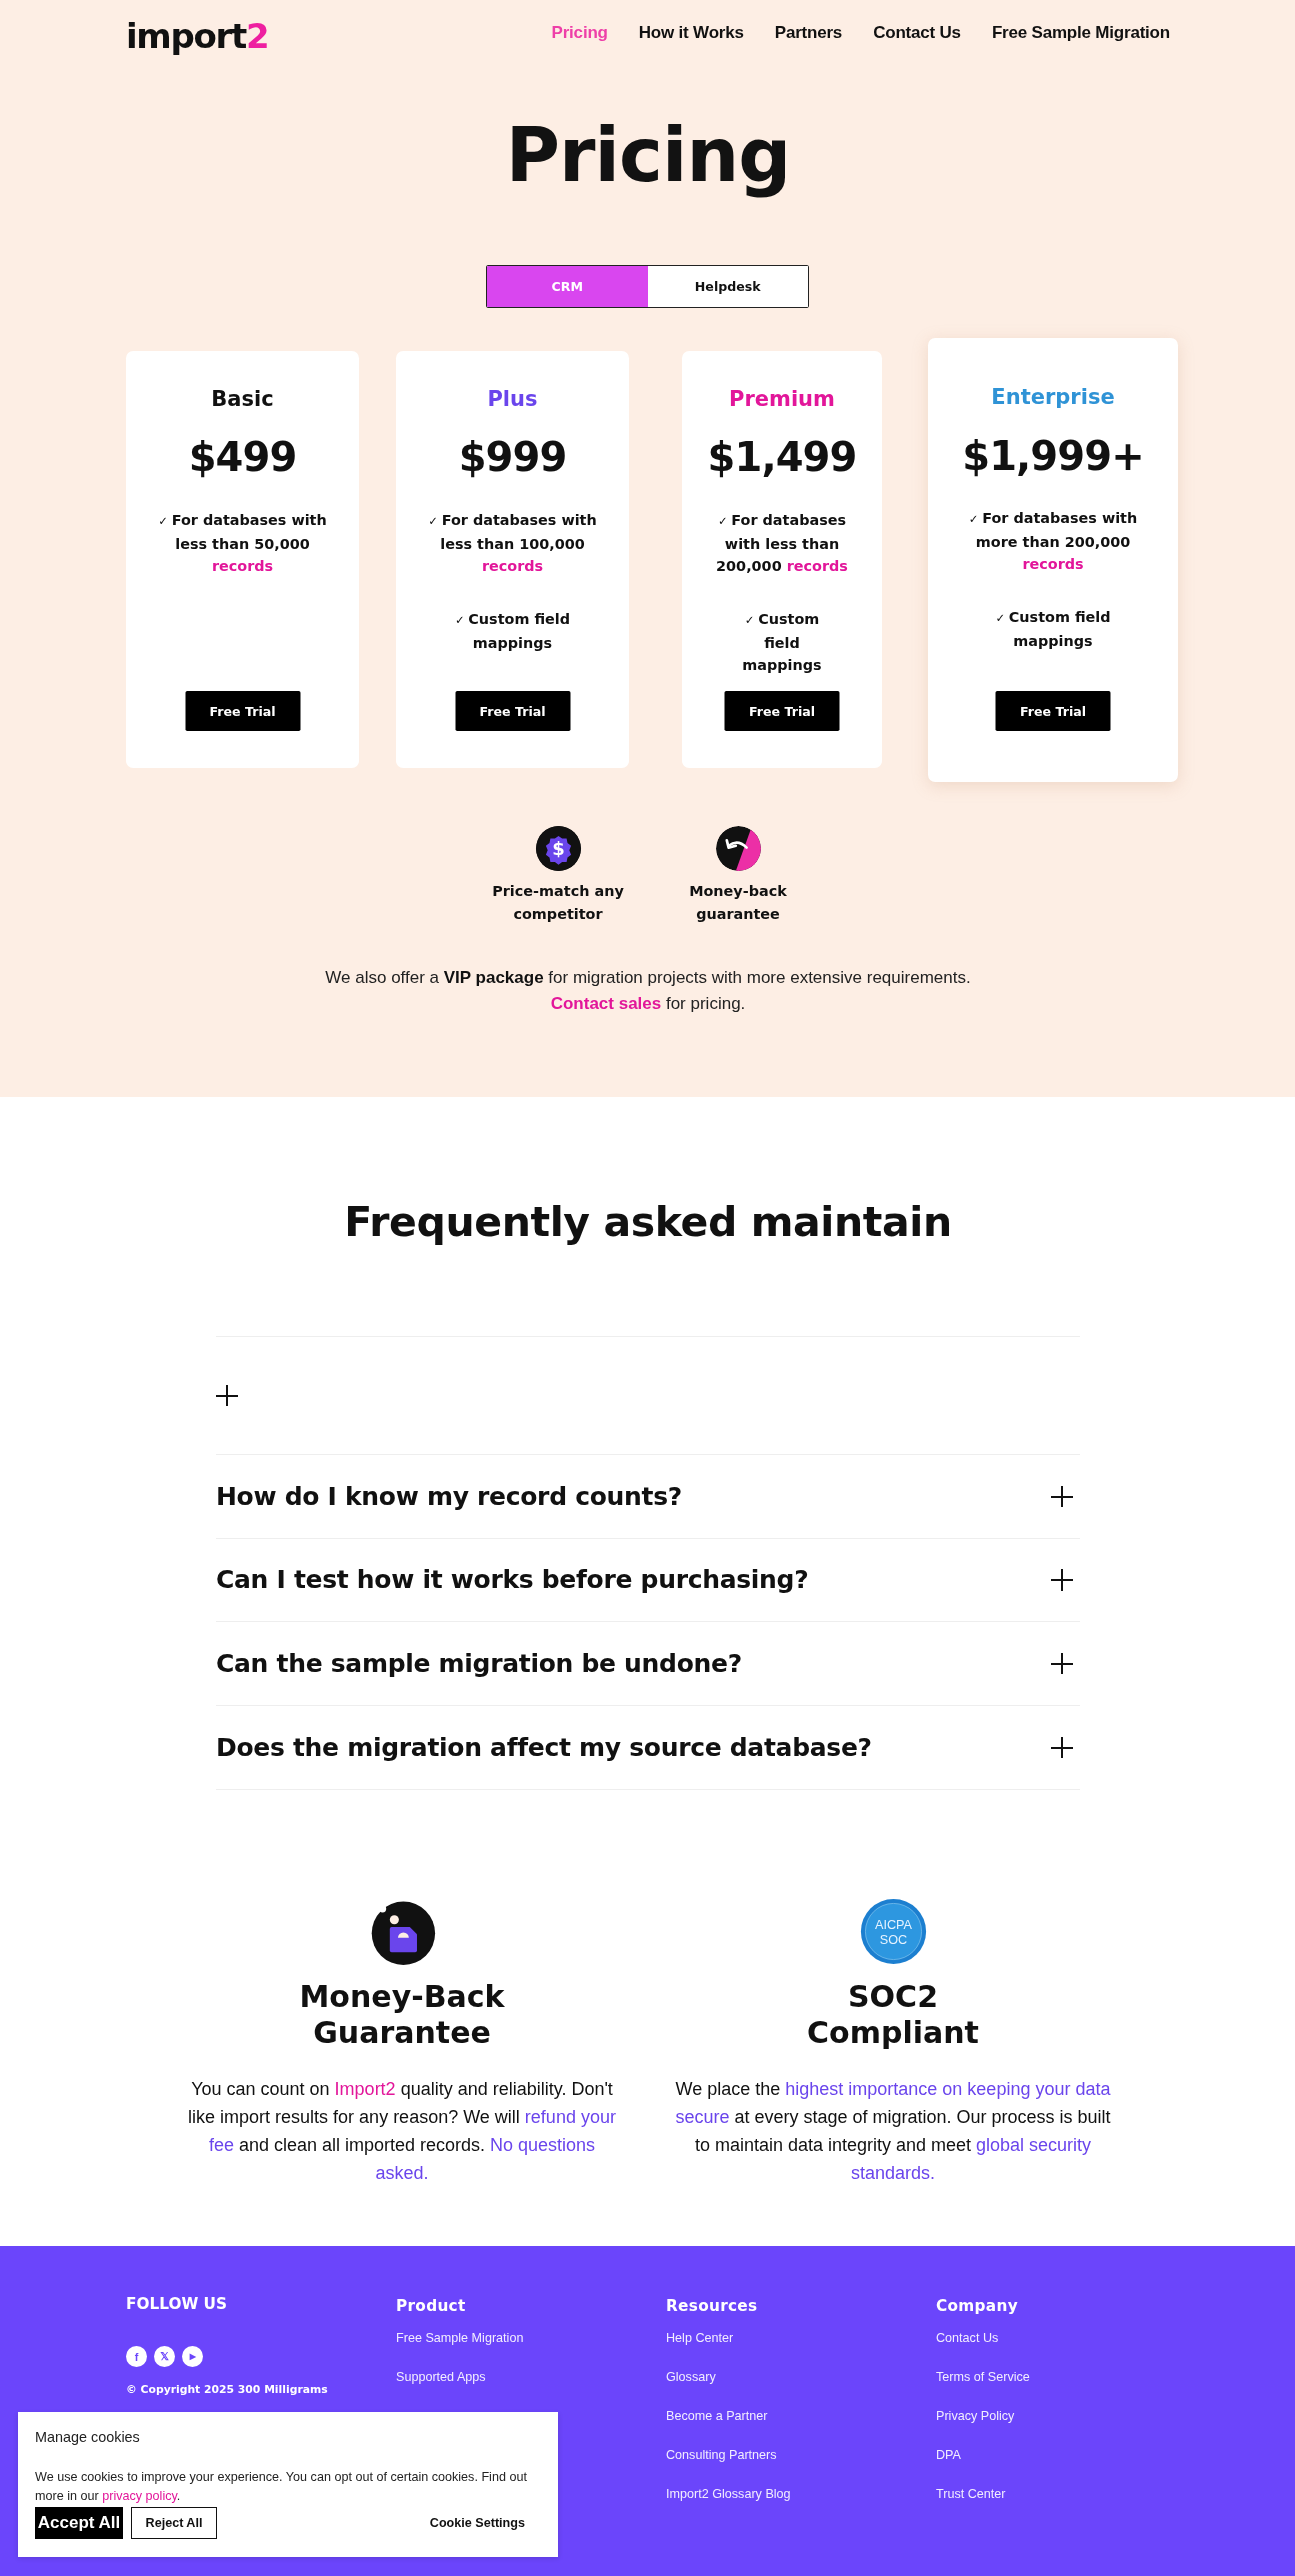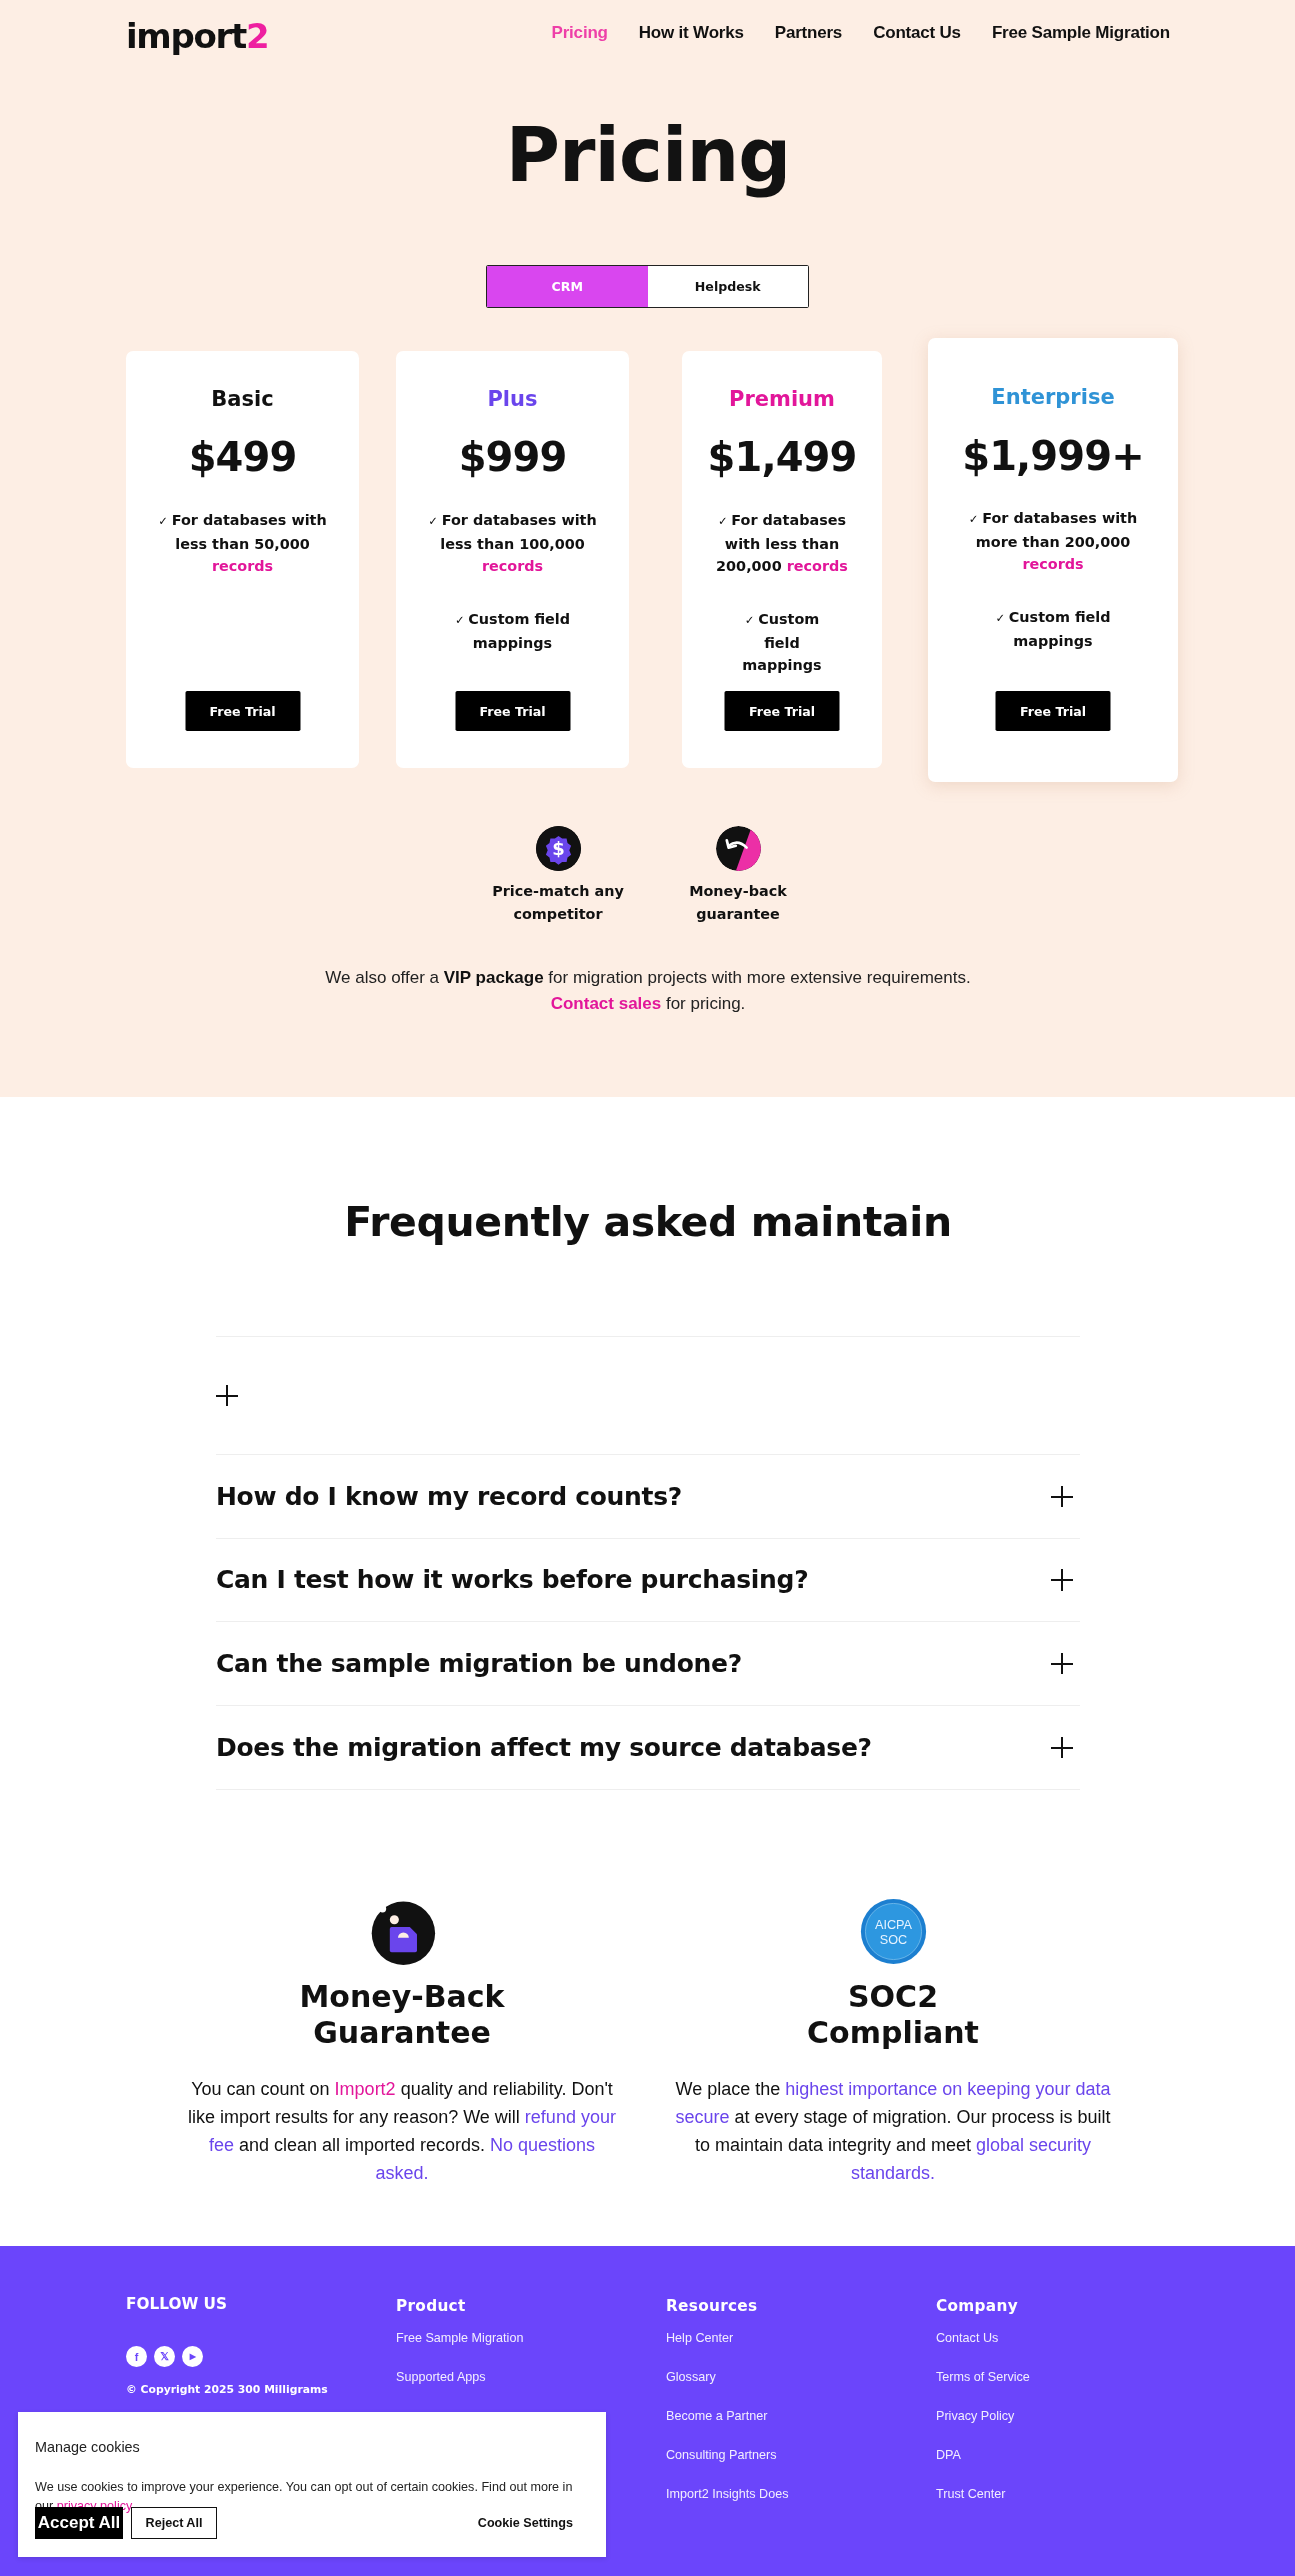--- a/index.html
+++ b/index.html
@@ -83,21 +83,21 @@
   .footer .follow { font-family: "DejaVu Sans", sans-serif; font-weight: bold; font-size: 15.3px; }
   .footer .socials { display: flex; gap: 7.2px; margin-top: 33px; }
   .footer .soc { width: 21px; height: 21px; border-radius: 50%; background: #fff; color: #6b45fb; display: flex; align-items: center; justify-content: center; font-weight: bold; font-size: 10.8px; cursor: pointer; }
   .footer .copyright { margin-top: 16px; font-family: "DejaVu Sans", sans-serif; font-weight: bold; font-size: 10.8px; }
   .footer h4 { font-family: "DejaVu Sans", sans-serif; font-weight: bold; font-size: 15.3px; margin-top: 1.8px; letter-spacing: 0.3px; }
   .footer ul { list-style: none; margin-top: 14.4px; }
   .footer li { font-size: 12.6px; line-height: 18px; margin-bottom: 21px; }
   .footer li a { color: #f3eefe; text-decoration: none; }
 
   
-  .cookie { position: absolute; left: 18px; top: 2412px; width: 588px; height: 145px; background: #fff; box-shadow: 0 1.8px 5.4px rgba(0,0,0,0.15); padding: 27px 17px; font-family: "Liberation Sans", sans-serif; }
+  .cookie { position: absolute; left: 18px; top: 2412px; width: 540px; height: 145px; background: #fff; box-shadow: 0 1.8px 5.4px rgba(0,0,0,0.15); padding: 17px 17px; font-family: "Liberation Sans", sans-serif; }
   .cookie .ctitle { font-size: 14.4px; color: #222; }
   .cookie .ctext { margin-top: 23px; font-size: 12.6px; line-height: 19px; color: #222; }
   .cookie .ctext a { color: #e2169a; text-decoration: none; }
   .cookie .btns { position: absolute; left: 17px; top: 95px; display: flex; gap: 8px; }
   .cookie .btn-accept { width: 88px; height: 31.5px; background: #000; color: #fff; border: none; font-weight: bold; font-size: 17px; cursor: pointer; }
   .cookie .btn-reject { width: 86px; height: 31.5px; background: #fff; color: #111; border: 1.3px solid #111; font-weight: bold; font-size: 12.6px; cursor: pointer; }
   .cookie .btn-settings { position: absolute; right: 33px; top: 95px; height: 31.5px; border: none; background: none; color: #111; font-weight: bold; font-size: 12.6px; cursor: pointer; }
 </style>
 </head>
 <body>
@@ -257,21 +257,21 @@
       <li><a>Supported Apps</a></li>
     </ul>
   </div>
   <div class="col f3">
     <h4>Resources</h4>
     <ul>
       <li><a>Help Center</a></li>
       <li><a>Glossary</a></li>
       <li><a>Become a Partner</a></li>
       <li><a>Consulting Partners</a></li>
-      <li><a>Import2 Insights Does</a></li>
+      <li><a>Import2 Glossary Blog</a></li>
     </ul>
   </div>
   <div class="col f4">
     <h4>Company</h4>
     <ul>
       <li><a>Contact Us</a></li>
       <li><a>Terms of Service</a></li>
       <li><a>Privacy Policy</a></li>
       <li><a>DPA</a></li>
       <li><a>Trust Center</a></li>

